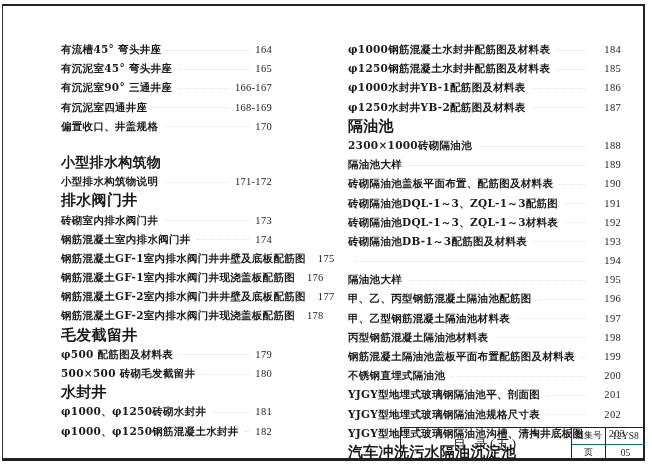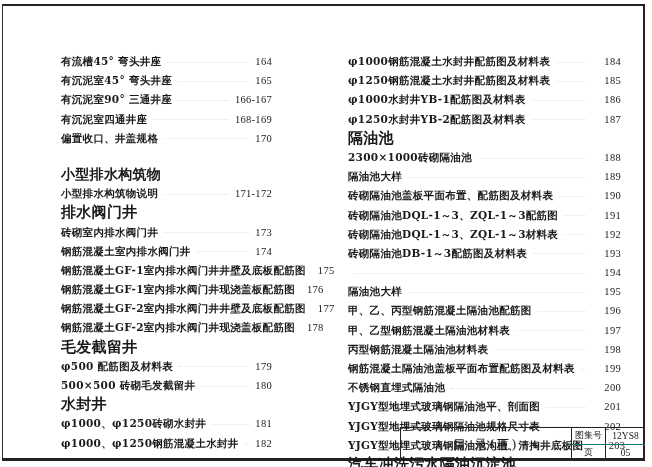--- a/index.html
+++ b/index.html
@@ -5,21 +5,21 @@
     html, body { margin: 0; padding: 0; }
     body {
       width: 652px; height: 467px; background: #ffffff; position: relative; overflow: hidden;
       font-family: "DejaVu Serif", "Liberation Serif", serif; color: #1a1a1a;
     }
     .frame {
       position: absolute; left: 2px; top: 4px; width: 643px; height: 456px;
       border-top: 2px solid #222; border-left: 1.5px solid #333; border-right: 2px solid #222; border-bottom: 2px solid #222;
       box-sizing: border-box;
     }
-    .col { position: absolute; top: 52px; }
+    .col { position: absolute; top: 40px; }
     .col-left { left: 61px; width: 211px; }
     .col-right { left: 348px; width: 273px; }
     .row {
       height: 19.2px; line-height: 19.2px; display: flex; align-items: baseline;
       font-size: 10.5px; white-space: nowrap; font-weight: bold; letter-spacing: 0.3px;
     }
     .row .title { flex: 0 0 auto; }
     .row .leader {
       flex: 1 1 auto; margin: 0 6px; border-bottom: 1px dotted #d8d8d8; height: 1px; align-self: center; opacity: 0.7;
     }

